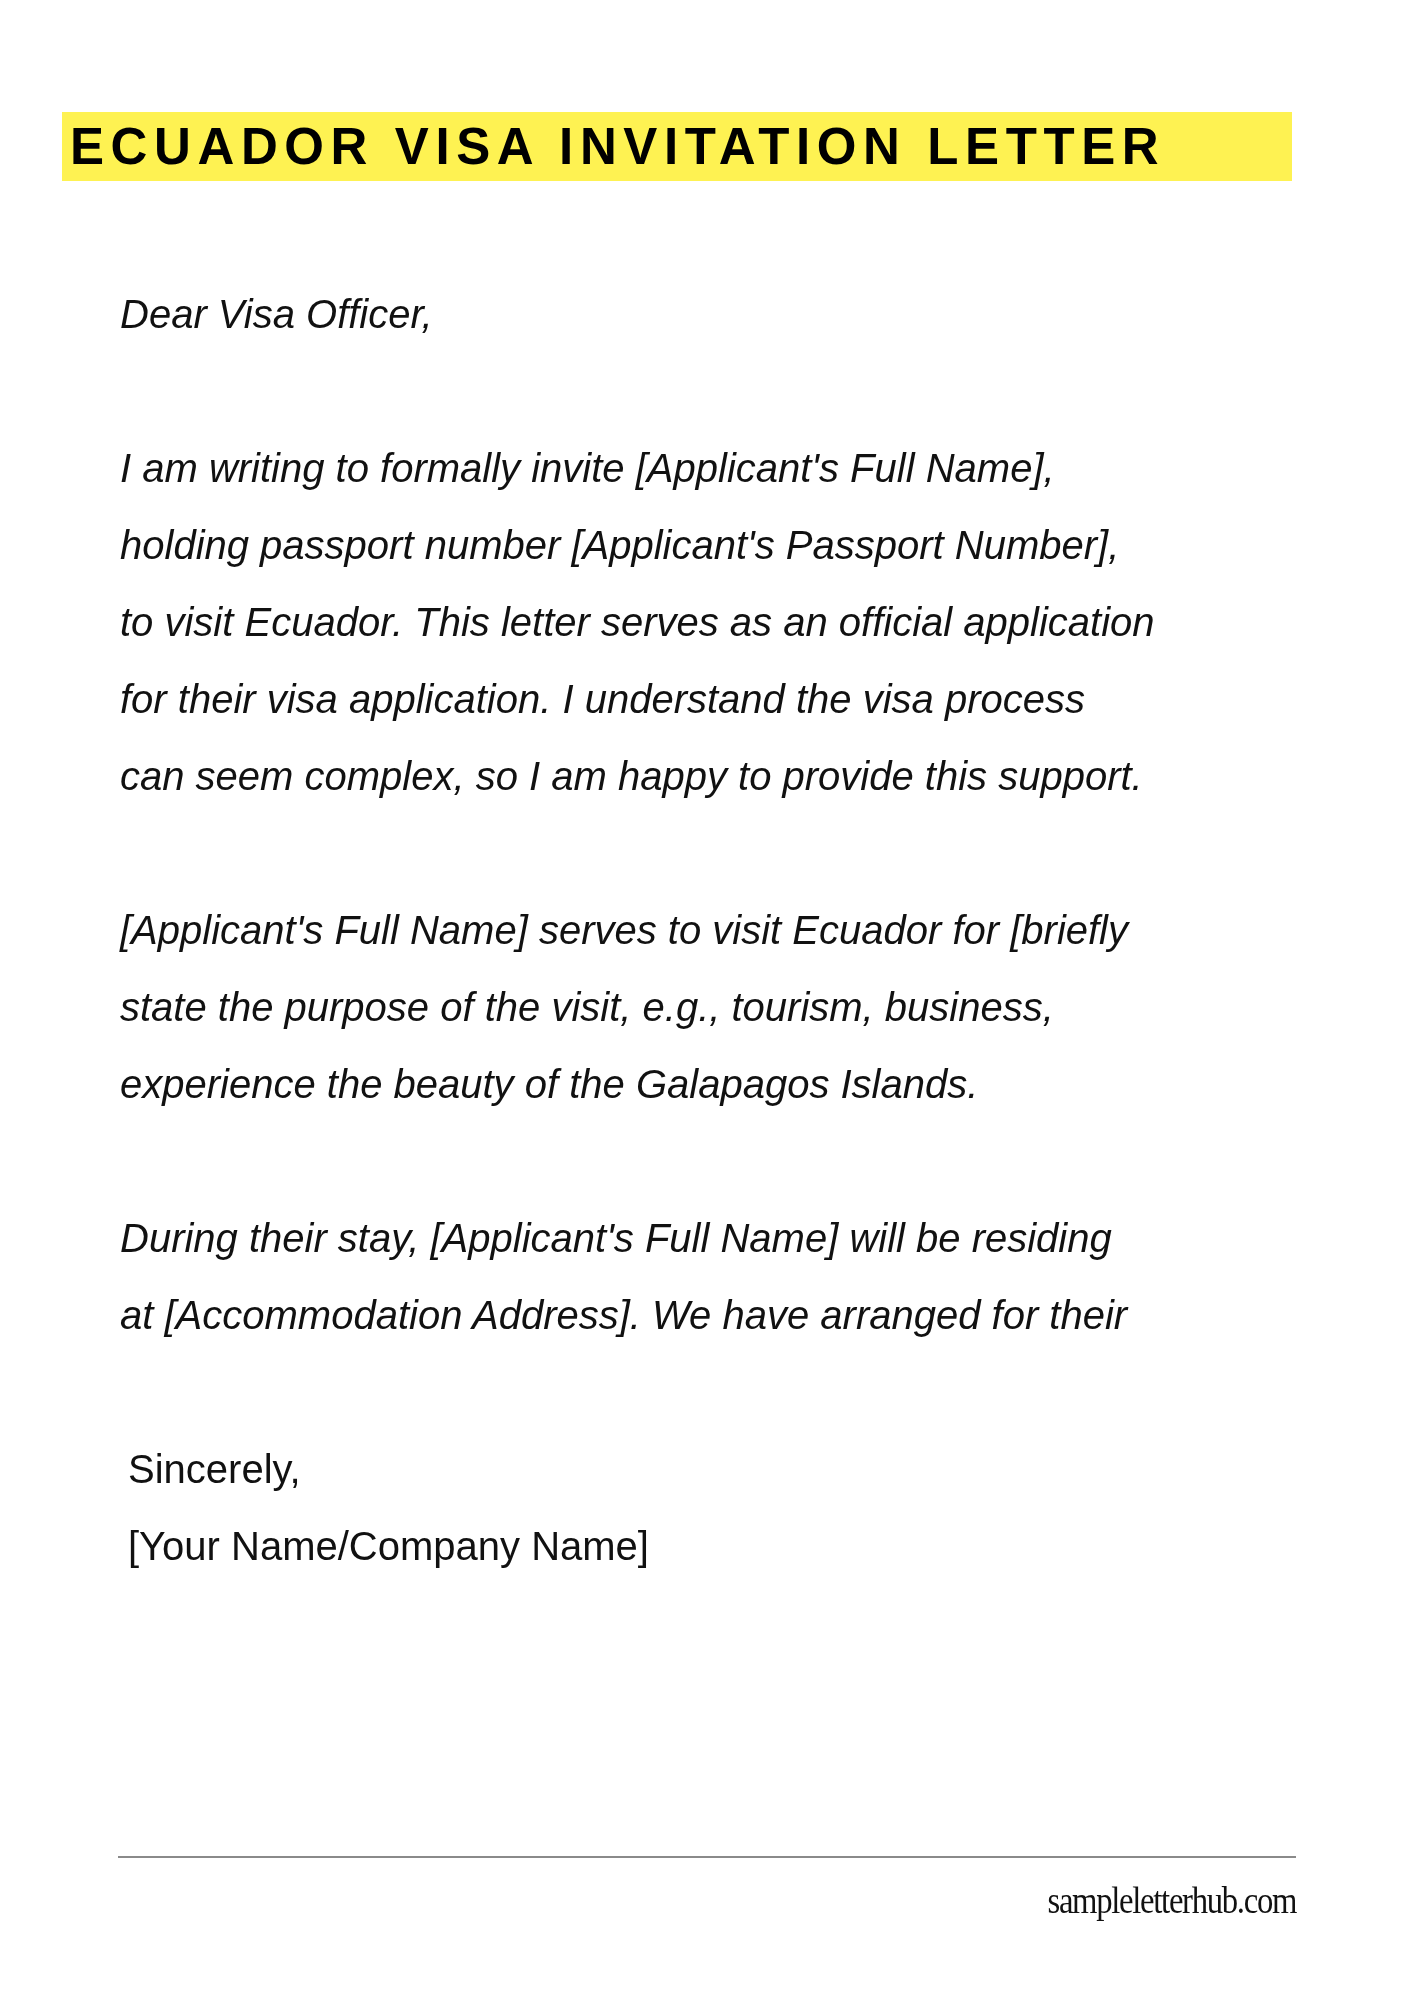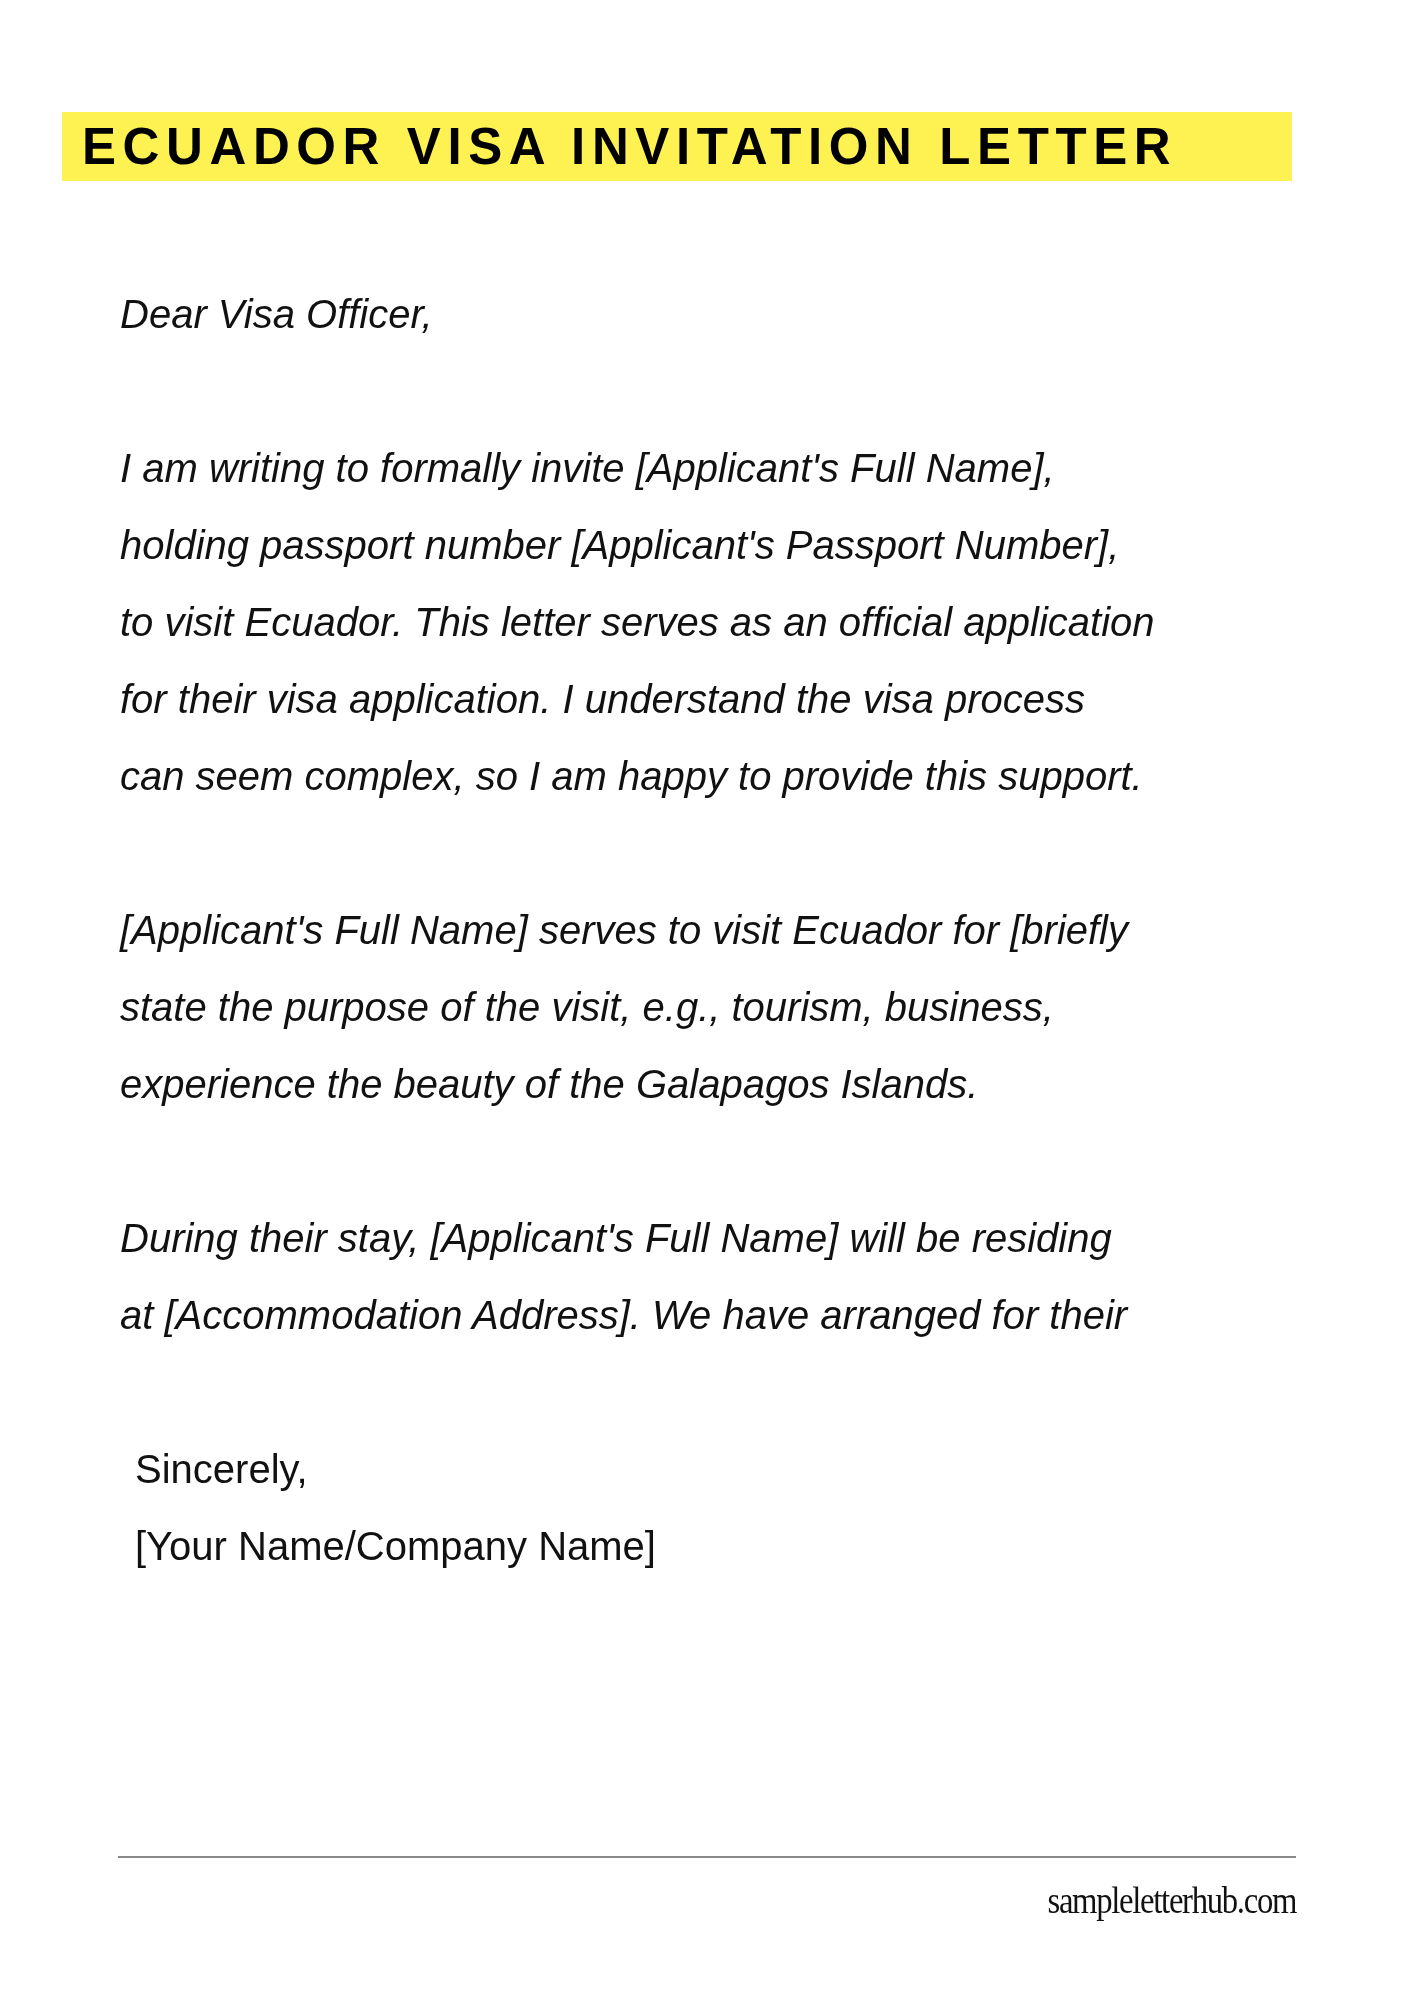--- a/index.html
+++ b/index.html
@@ -16,21 +16,21 @@
       color: #111111;
     }
     .title-band {
       position: absolute;
       left: 62px;
       top: 112px;
       width: 1230px;
       height: 69px;
       background: #fef252;
       box-sizing: border-box;
-      padding-left: 20px;
+      padding-left: 8px;
       display: flex;
       align-items: center;
       white-space: nowrap;
       overflow: hidden;
     }
     .title-text {
       font-family: "Liberation Sans", "DejaVu Sans", sans-serif;
       font-weight: 700;
       font-size: 51px;
       letter-spacing: 6.6px;
@@ -48,21 +48,21 @@
     }
     .para {
       margin: 0 0 77px 0;
     }
     .para .line {
       display: block;
       white-space: nowrap;
       font-style: italic;
     }
     .closing {
-      margin: 15px;
+      margin: 8px;
     }
     .closing .line {
       display: block;
       white-space: nowrap;
     }
     .divider {
       position: absolute;
       left: 118px;
       top: 1856px;
       width: 1178px;

